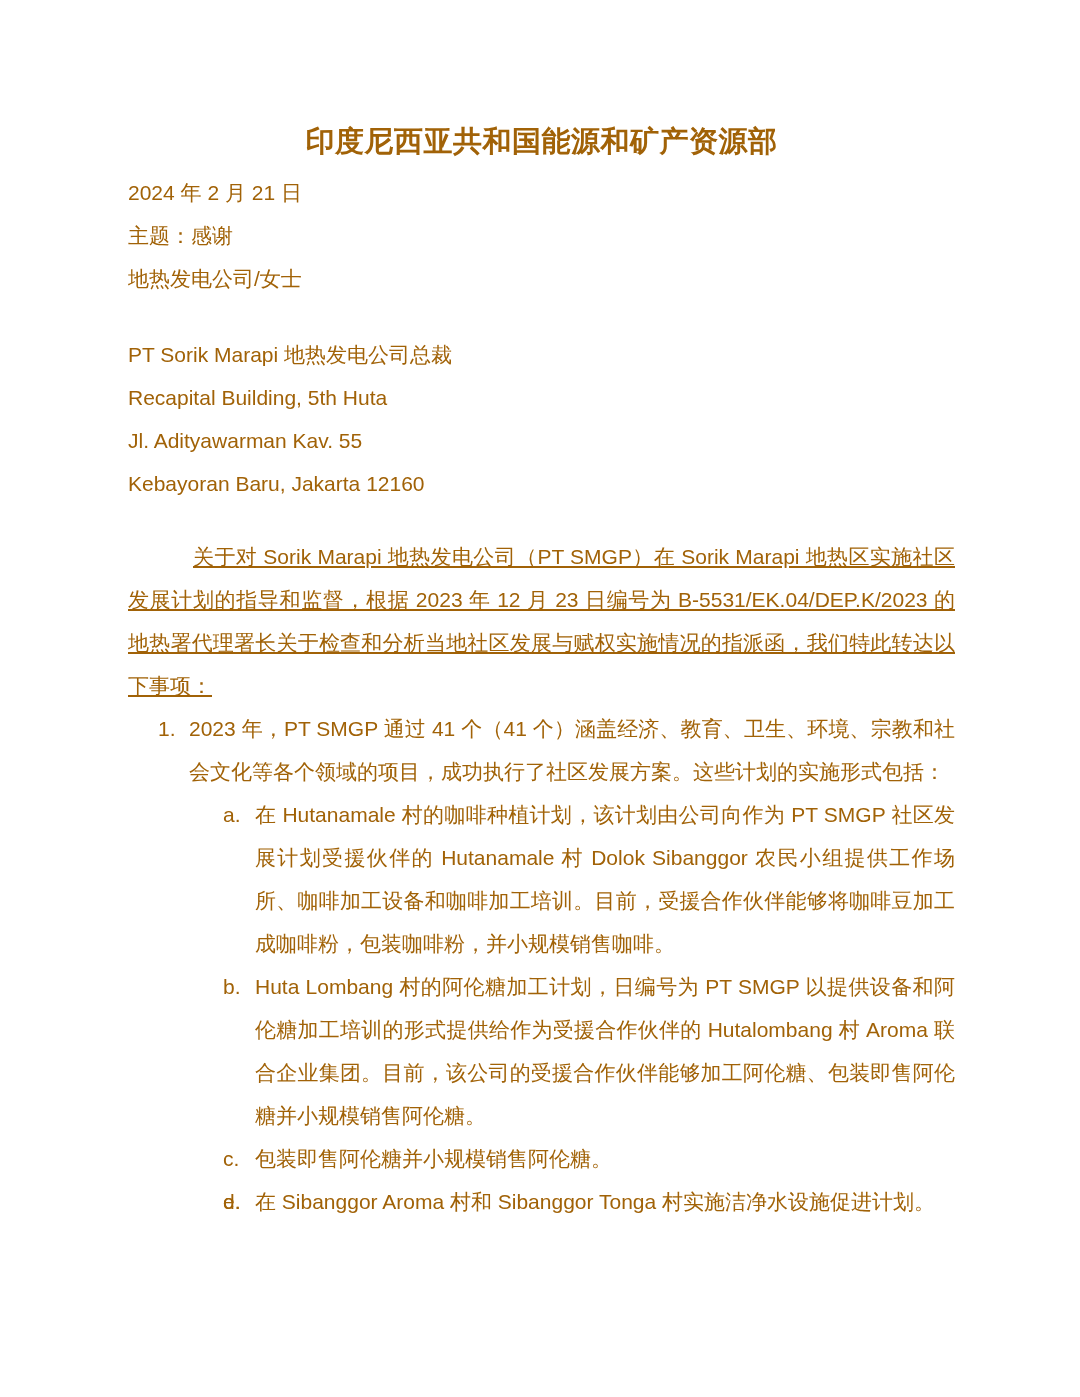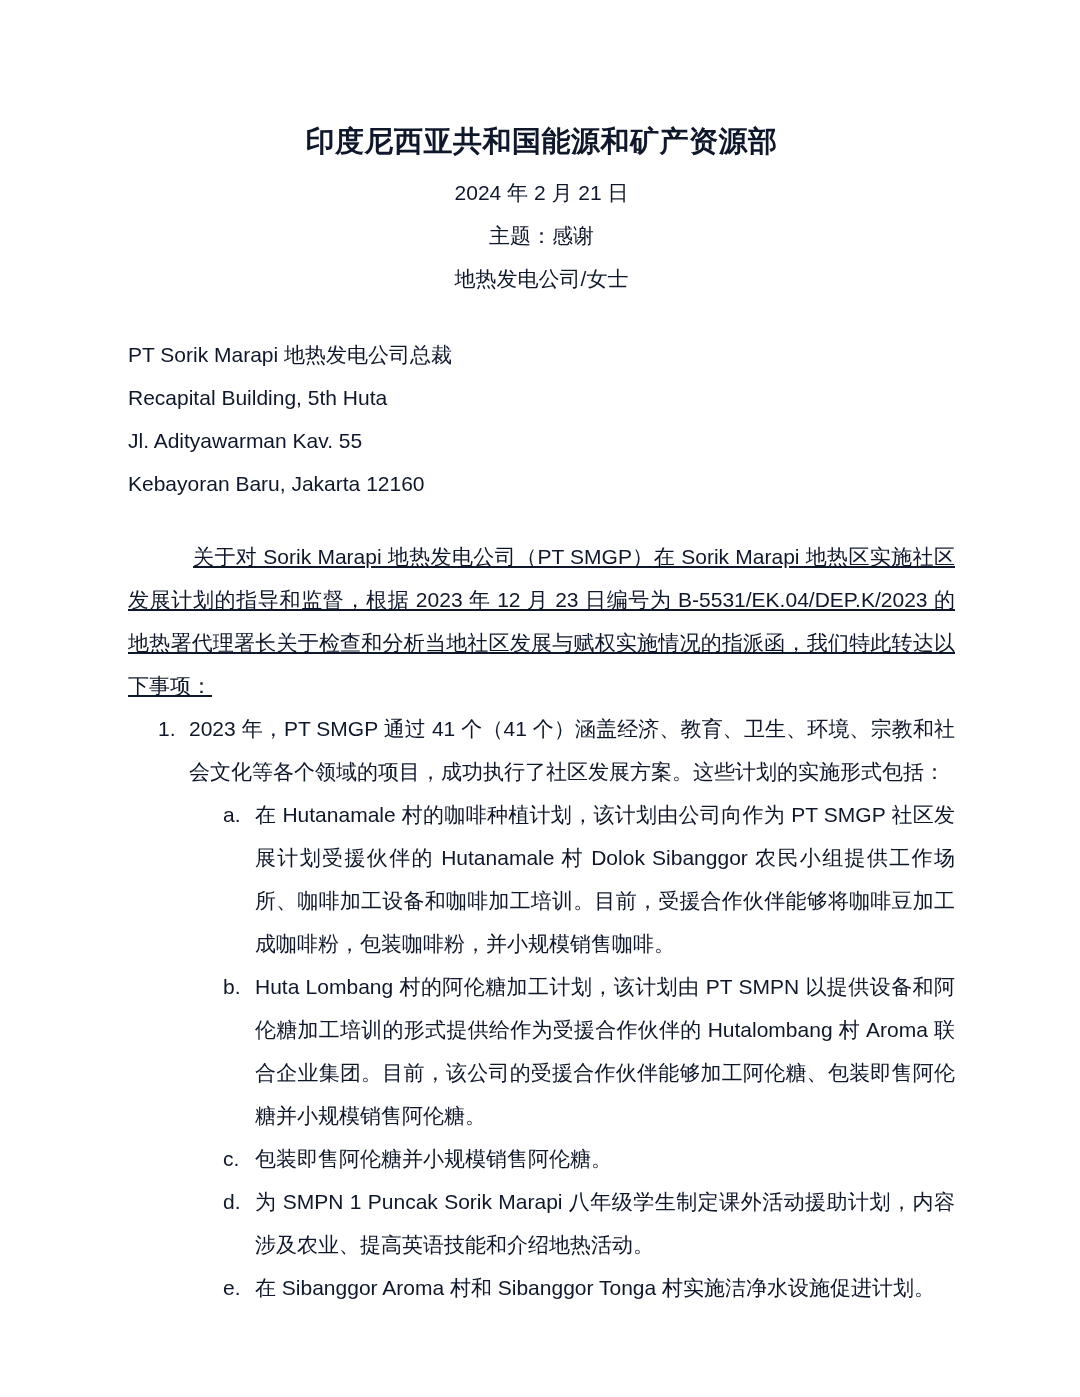--- a/index.html
+++ b/index.html
@@ -9,40 +9,40 @@
   }
   .page {
     position: relative;
     width: 1080px;
     height: 1397px;
     margin: 0 auto;
     background: #ffffff;
     box-sizing: border-box;
     padding: 118px 125px 0 128px;
     font-family: "Liberation Sans", "DejaVu Sans", sans-serif;
-    color: #0f172a;
+    color: #a16207;
     overflow: hidden;
   }
   .doc {
     font-size: 21px;
     line-height: 43px;
   }
   .doc-title {
     font-size: 29px;
     line-height: 47px;
     font-weight: bold;
     text-align: center;
     letter-spacing: 0.5px;
     margin-bottom: 6px;
   }
   .doc-date {
-    text-align: center;
+    text-align: left;
   }
   .subject-line, .salutation {
-    text-align: center;
+    text-align: left;
   }
   .recipient-block {
     margin-top: 33px;
   }
   .intro-paragraph {
     margin-top: 30px;
     text-align: justify;
     text-indent: 65px;
     text-decoration: underline;
   }
@@ -98,31 +98,30 @@
       <span>2023 年，PT SMGP 通过 41 个（41 个）涵盖经济、教育、卫生、环境、宗教和社会文化等各个领域的项目，成功执行了社区发展方案。这些计划的实施形式包括：</span>
     </div>
 
     <div class="list-item level-2">
       <span class="marker">a.</span>
       <span>在 Hutanamale 村的咖啡种植计划，该计划由公司向作为 PT SMGP 社区发展计划受援伙伴的 Hutanamale 村 Dolok Sibanggor 农民小组提供工作场所、咖啡加工设备和咖啡加工培训。目前，受援合作伙伴能够将咖啡豆加工成咖啡粉，包装咖啡粉，并小规模销售咖啡。</span>
     </div>
 
     <div class="list-item level-2">
       <span class="marker">b.</span>
-      <span>Huta Lombang 村的阿伦糖加工计划，该计划由 PT SMPN 以提供设备和阿伦糖加工培训的形式提供给作为受援合作伙伴的 Hutalombang 村 Aroma 联合企业集团。目前，该公司的受援合作伙伴能够加工阿伦糖、包装即售阿伦糖并小规模销售阿伦糖。</span>
+      <span>Huta Lombang 村的阿伦糖加工计划，日编号为 PT SMGP 以提供设备和阿伦糖加工培训的形式提供给作为受援合作伙伴的 Hutalombang 村 Aroma 联合企业集团。目前，该公司的受援合作伙伴能够加工阿伦糖、包装即售阿伦糖并小规模销售阿伦糖。</span>
     </div>
 
     <div class="list-item level-2">
       <span class="marker">c.</span>
       <span>包装即售阿伦糖并小规模销售阿伦糖。</span>
     </div>
 
     <div class="list-item level-2">
       <span class="marker">d.</span>
-      <span>为 SMPN 1 Puncak Sorik Marapi 八年级学生制定课外活动援助计划，内容涉及农业、提高英语技能和介绍地热活动。</span>
     </div>
 
     <div class="list-item level-2">
       <span class="marker">e.</span>
       <span>在 Sibanggor Aroma 村和 Sibanggor Tonga 村实施洁净水设施促进计划。</span>
     </div>
 
   </div>
 </div>
 

